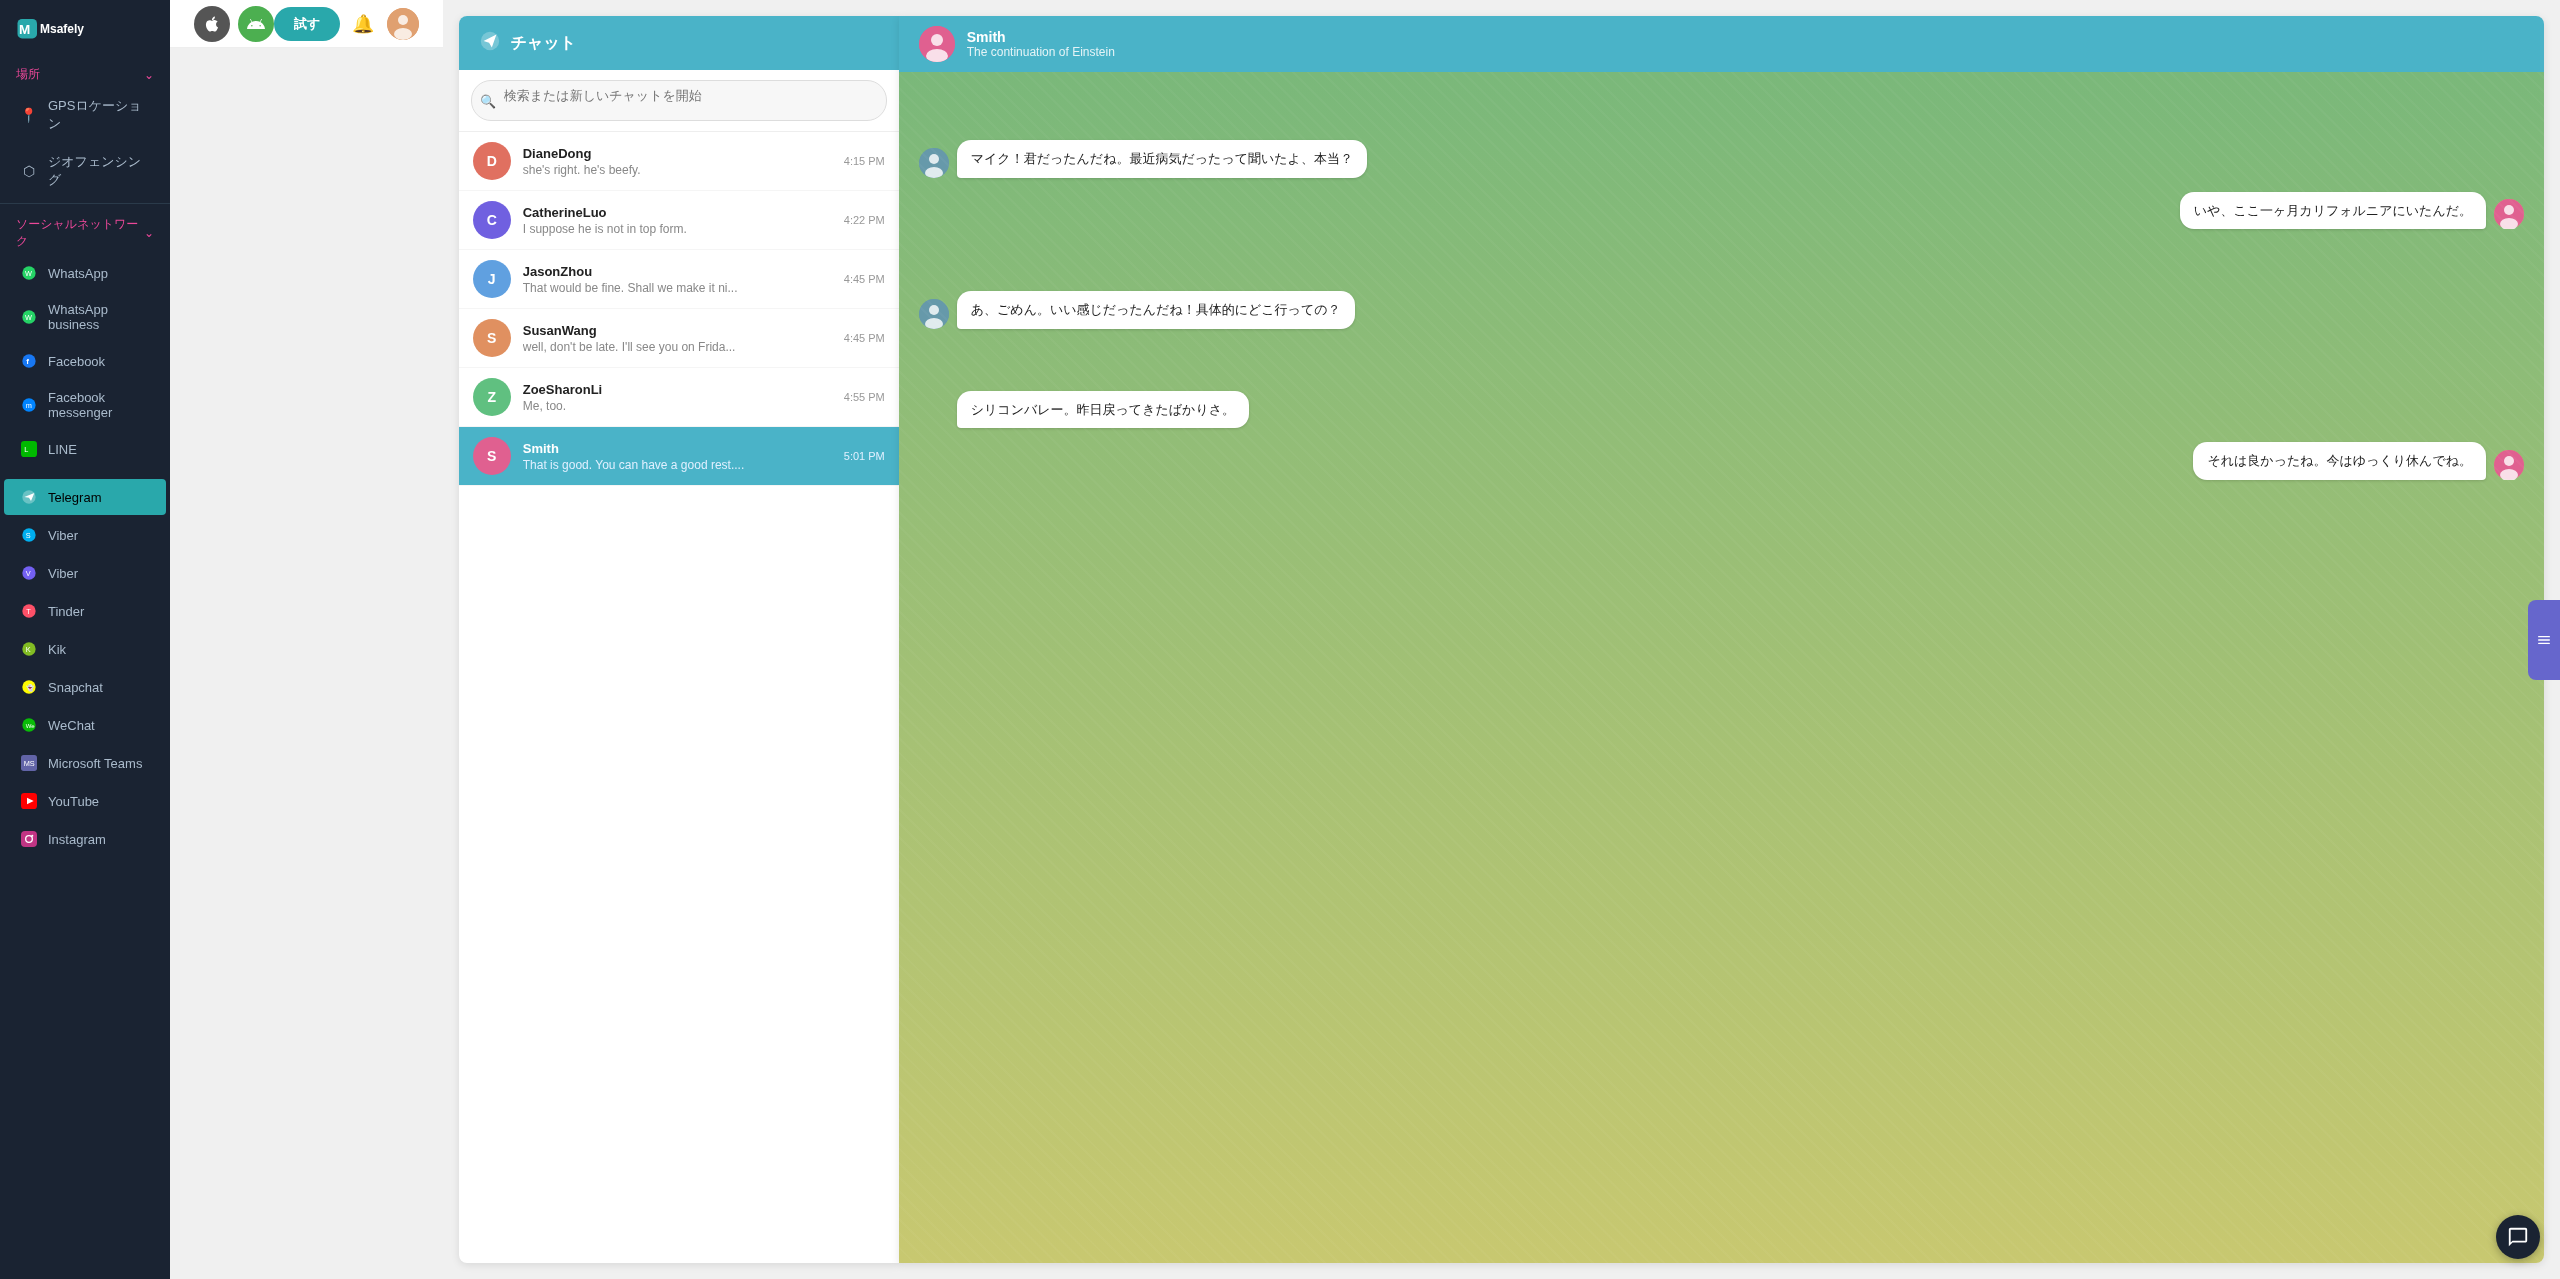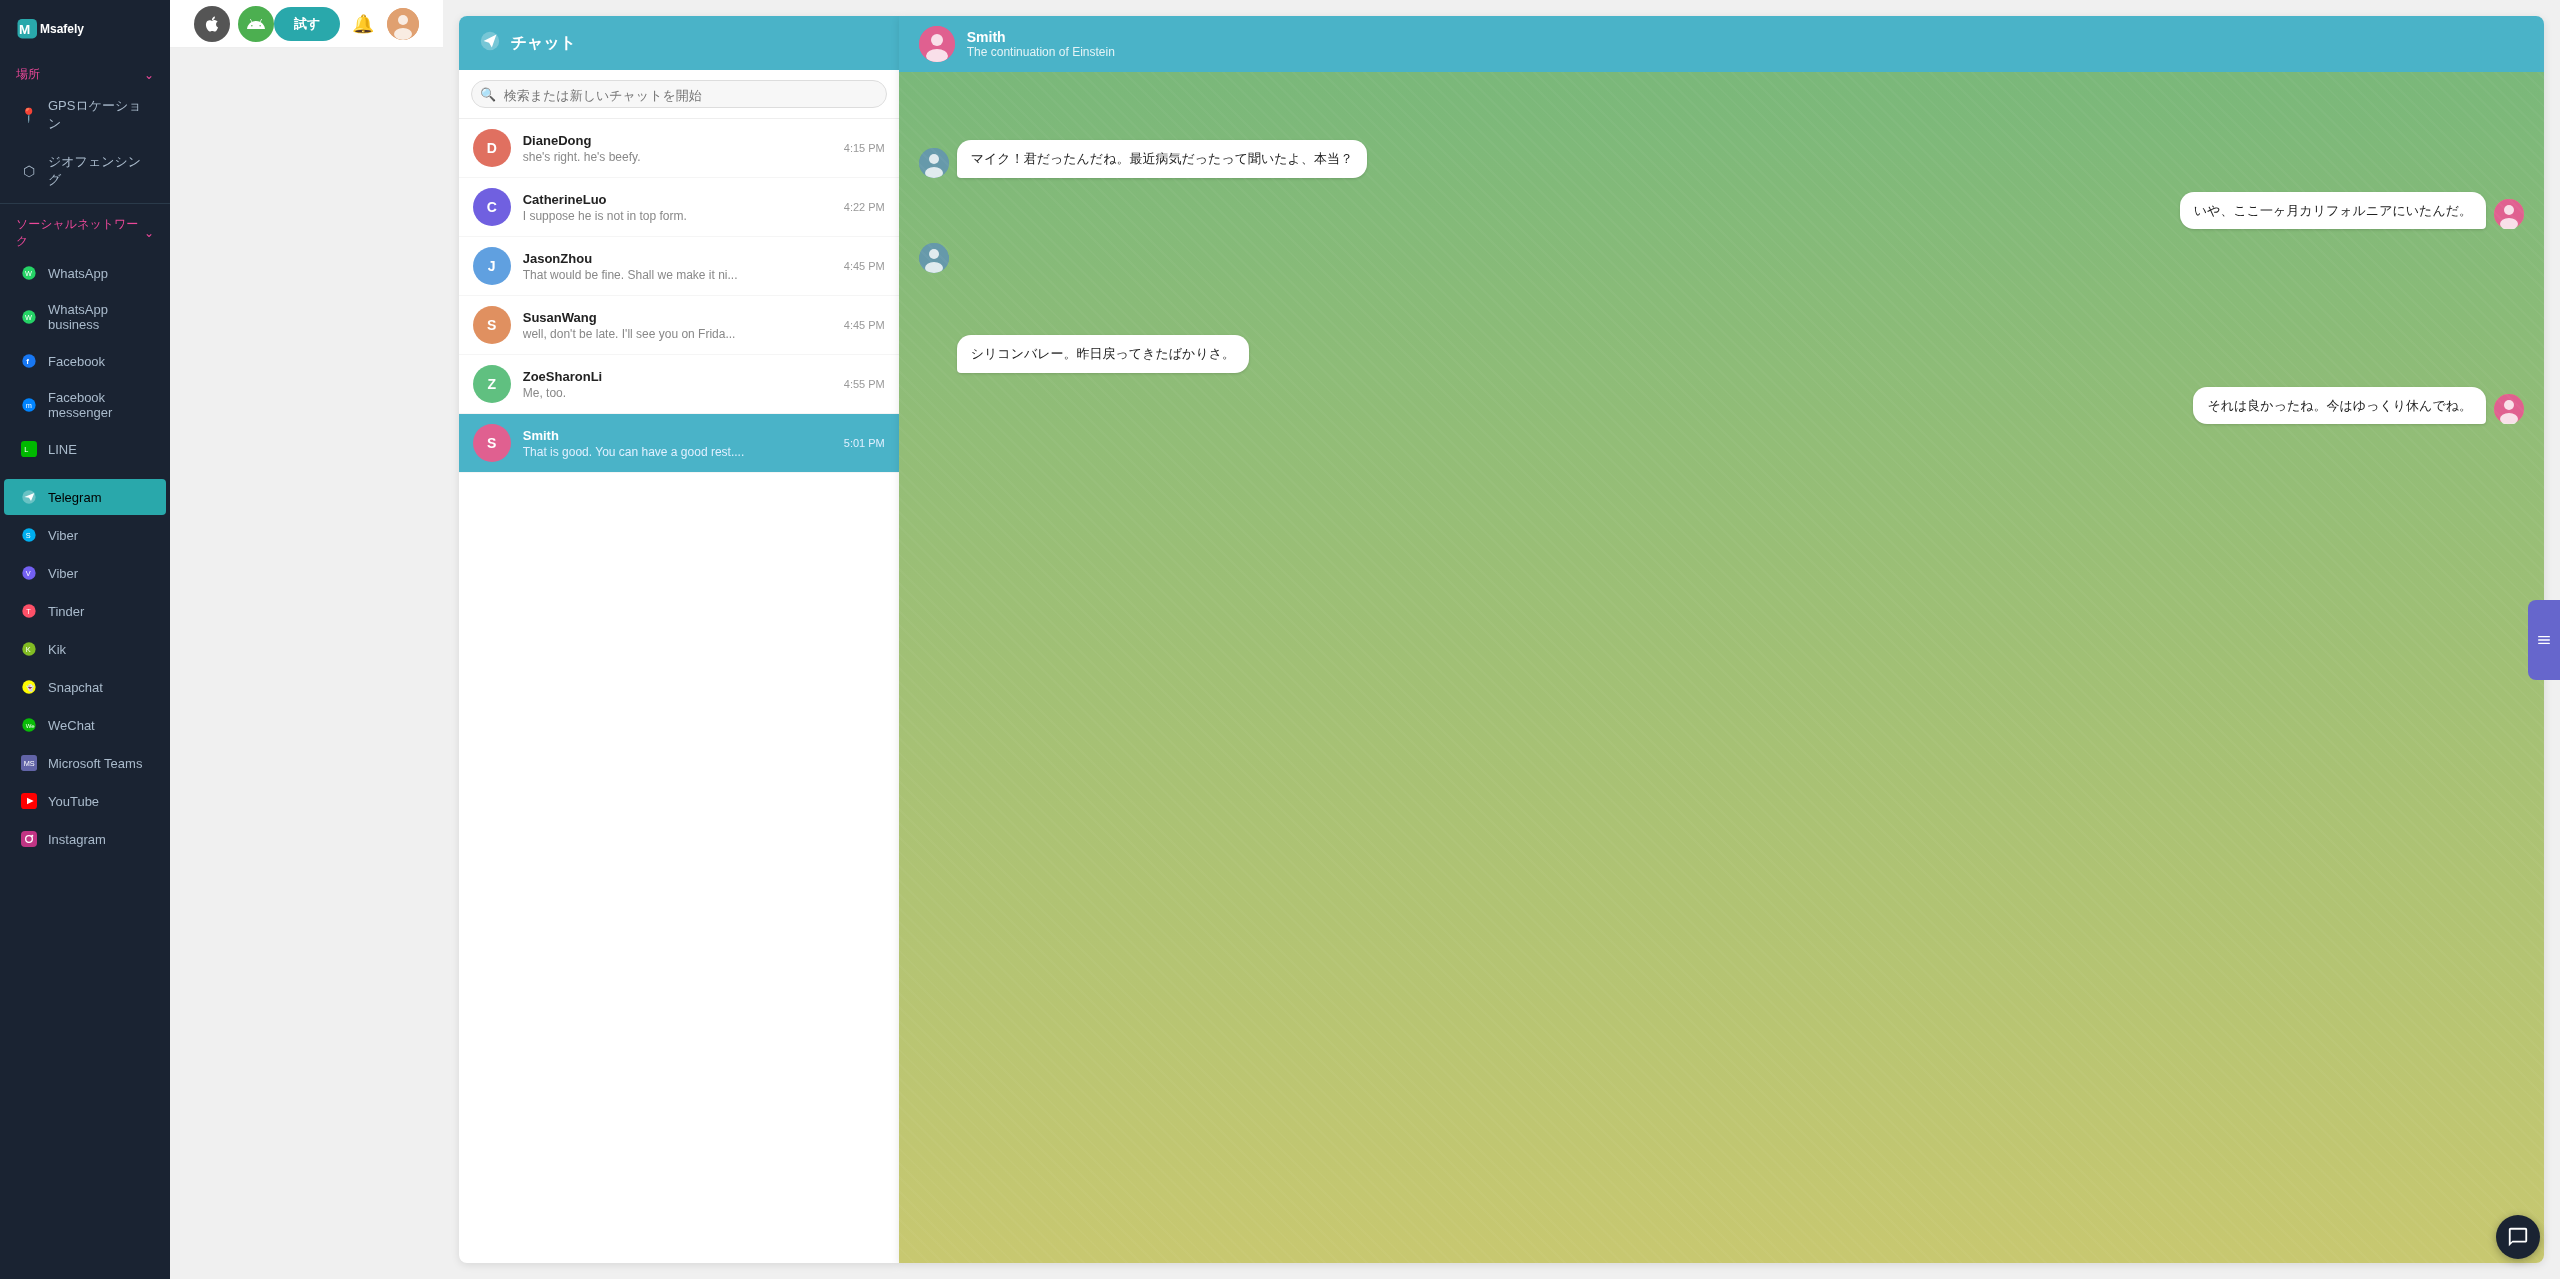--- a/index.html
+++ b/index.html
@@ -119,21 +119,21 @@
       gap: 10px;
       font-size: 16px;
       font-weight: 600;
     }
     #search-bar {
       padding: 10px 12px;
       border-bottom: 1px solid #eee;
     }
     #search-bar input {
       width: 100%;
-      padding: 7px 12px 4px 32px;
+      padding: 7px 12px 17px 32px;
       border: 1px solid #ddd;
       border-radius: 20px;
       font-size: 13px;
       background: #f7f7f7;
       outline: none;
     }
     #search-wrapper { position: relative; }
     #search-wrapper .search-icon { position: absolute; left: 10px; top: 50%; transform: translateY(-50%); color: #999; font-size: 13px; }
 
     #chat-list { flex: 1; overflow-y: auto; }
@@ -567,20 +567,21 @@
             </div>
           </div>
           <div class="message-row received">
             <div class="msg-avatar av-contact">
               <svg width="30" height="30" viewBox="0 0 30 30">
                 <circle cx="15" cy="15" r="15" fill="#6699aa"></circle>
                 <circle cx="15" cy="11" r="5" fill="#fff" opacity="0.8"></circle>
                 <ellipse cx="15" cy="25" rx="9" ry="6" fill="#fff" opacity="0.8"></ellipse>
               </svg>
             </div>
+            <div class="bubble received">あ、ごめん。いい感じだったんだね！具体的にどこ行っての？</div>
           </div>
           <div class="message-row received">
             <div style="width:30px;flex-shrink:0"></div>
             <div class="bubble received">シリコンバレー。昨日戻ってきたばかりさ。</div>
           </div>
           <div class="message-row sent">
             <div class="bubble sent">それは良かったね。今はゆっくり休んでね。</div>
             <div class="sent-avatar">
               <svg width="30" height="30" viewBox="0 0 30 30">
                 <circle cx="15" cy="15" r="15" fill="#e06090"></circle>

